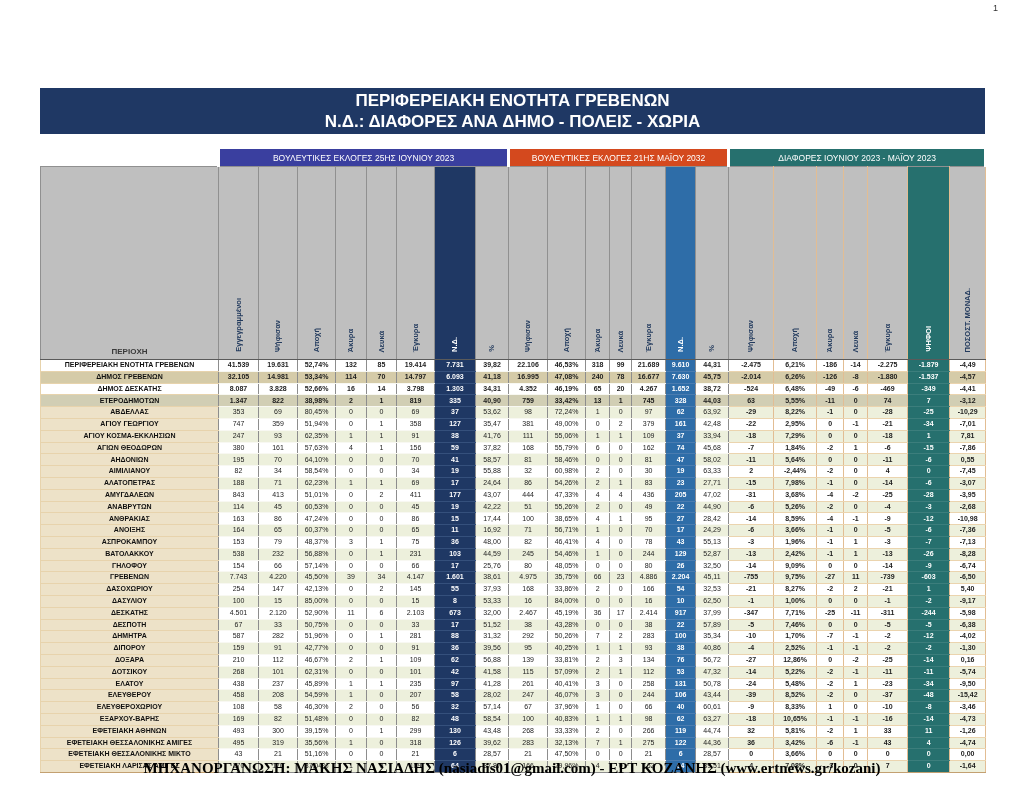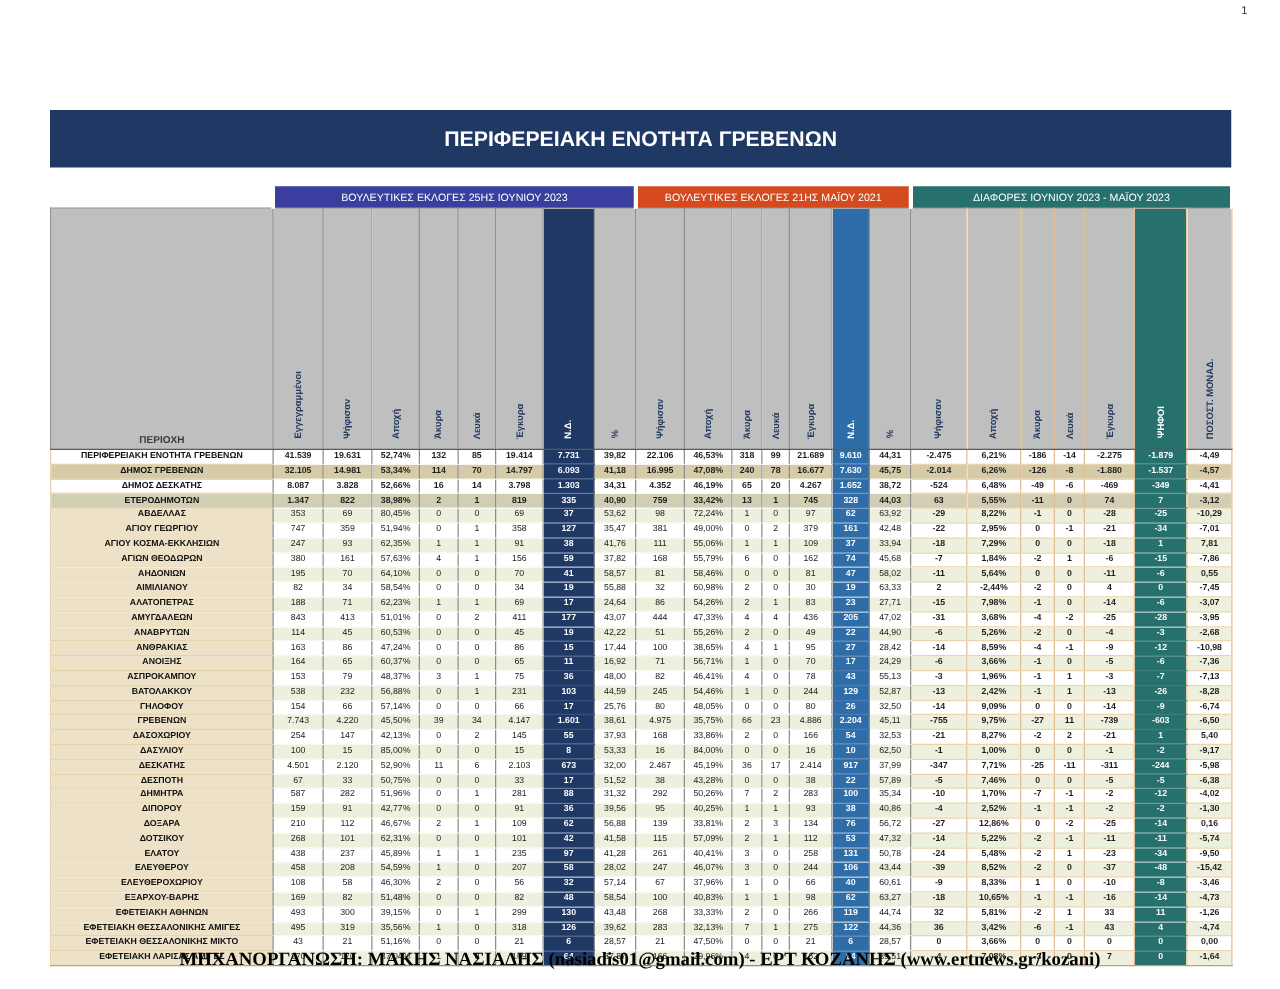--- a/index.html
+++ b/index.html
@@ -49,20 +49,21 @@
   .footer{position:absolute;left:0;top:760px;width:1024px;text-align:center;
           font-size:15px;font-weight:bold;color:#000;font-family:Liberation Serif, serif;}
 </style>
 </head>
 <body>
 
 <div class="page" style="--navy: #1F3864; --gjune: #3A3F9F; --gmay: #D4491E; --gdiff: #26706E; --ndjune: #1F3864; --ndmay: #2E6DA8; --teal: #26706E; --hdrgray: #BFBFBF; --beige: #EDE2C8; --khaki: #D5CBA8; --khaki2: #D1CEB4; --green: #EDF0DC;">
   <div class="pagenum">1</div>
   <div class="titlebox">
     <div class="tl">ΠΕΡΙΦΕΡΕΙΑΚΗ ΕΝΟΤΗΤΑ ΓΡΕΒΕΝΩΝ</div>
+    <div class="tl">Ν.Δ.: ΔΙΑΦΟΡΕΣ ΑΝΑ ΔΗΜΟ - ΠΟΛΕΙΣ - ΧΩΡΙΑ</div>
   </div>
   <div class="table-wrap">
     <table id="results">
         <colgroup>
           <col style="width: 178px;">
           <col style="width: 40px;">
           <col style="width: 39px;">
           <col style="width: 38px;">
           <col style="width: 31px;">
           <col style="width: 30px;">
@@ -81,21 +82,21 @@
           <col style="width: 27px;">
           <col style="width: 24px;">
           <col style="width: 40px;">
           <col style="width: 42px;">
           <col style="width: 36px;">
         </colgroup>
         <thead>
           <tr class="group-row">
             <th class="group-spacer"></th>
             <th class="group-hdr g0" colspan="8">ΒΟΥΛΕΥΤΙΚΕΣ ΕΚΛΟΓΕΣ 25ΗΣ ΙΟΥΝΙΟΥ 2023</th>
-            <th class="group-hdr g1" colspan="7">ΒΟΥΛΕΥΤΙΚΕΣ ΕΚΛΟΓΕΣ 21ΗΣ ΜΑΪΟΥ 2021</th>
+            <th class="group-hdr g1" colspan="7">ΒΟΥΛΕΥΤΙΚΕΣ ΕΚΛΟΓΕΣ 21ΗΣ ΜΑΪΟΥ 2032</th>
             <th class="group-hdr g2" colspan="7">ΔΙΑΦΟΡΕΣ ΙΟΥΝΙΟΥ 2023 - ΜΑΪΟΥ 2023</th>
           </tr>
           <tr class="label-row">
             <th class="area-head">ΠΕΡΙΟΧΗ</th>
             <th class="sec-june"><span class="vert">Εγγεγραμμένοι</span></th>
             <th class="sec-june"><span class="vert">Ψήφισαν</span></th>
             <th class="sec-june"><span class="vert">Αποχή</span></th>
             <th class="sec-june"><span class="vert">Άκυρα</span></th>
             <th class="sec-june"><span class="vert">Λευκά</span></th>
             <th class="sec-june"><span class="vert">Έγκυρα</span></th>

